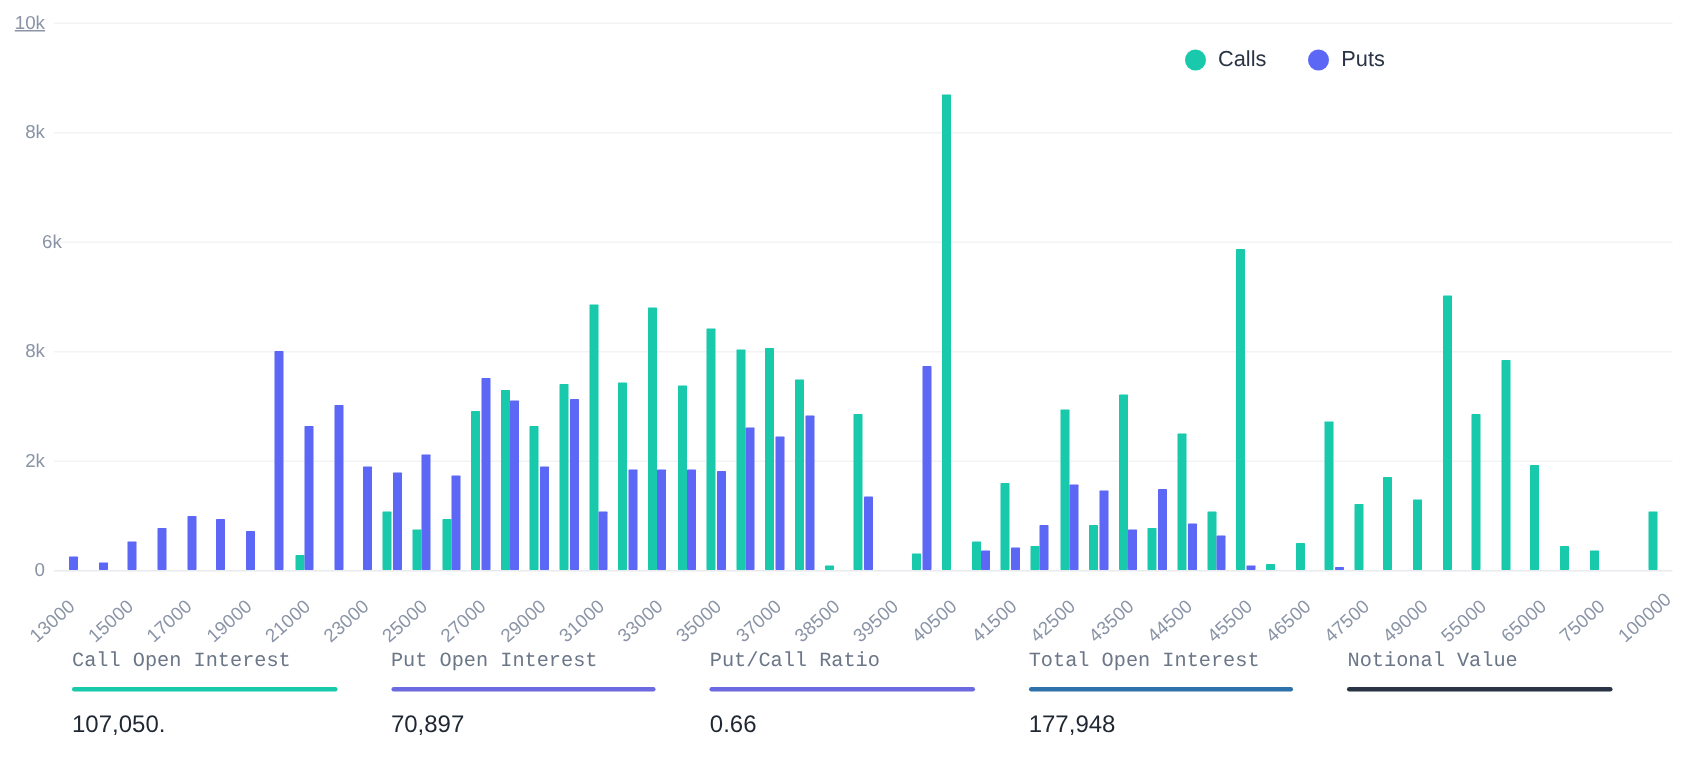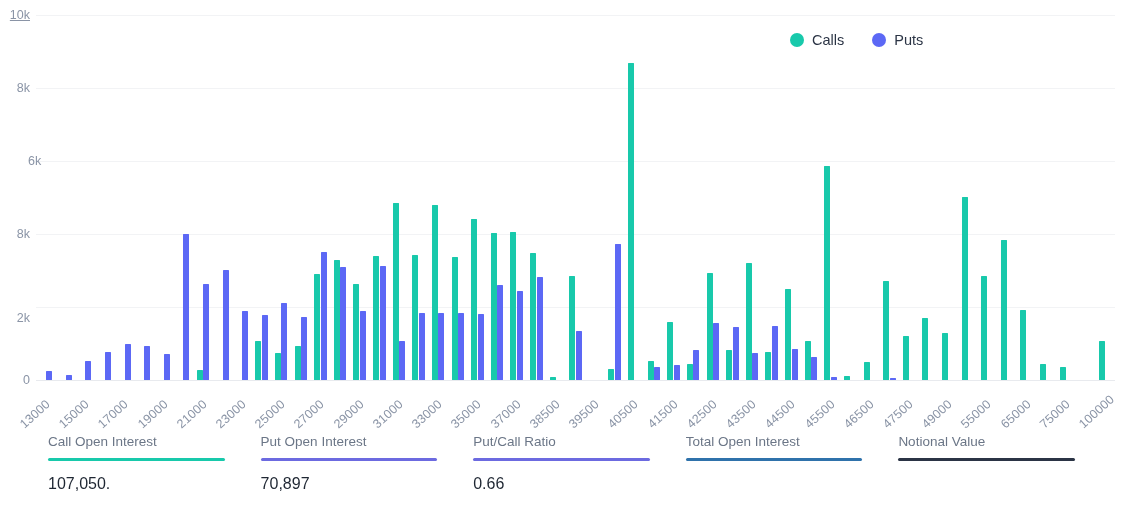--- a/index.html
+++ b/index.html
@@ -56,21 +56,21 @@
   
   #stats {
     position: absolute; left: 0; top: 434px;
     width: 1121px; height: 71px;
     display: flex;
     padding-left: 48px; padding-right: 10px;
   }
   .stat { flex: 1 1 0; padding-right: 36px; }
   .stat-label {
     font-size: 13.5px; color: #6b7687;
-    padding-bottom: 9px; display: block; white-space: nowrap;
+    padding-bottom: 9px; display: block; white-space: nowrap; font-family: Liberation Mono, monospace;
   }
   .stat-rule { height: 2.5px; width: 100%; border-radius: 2px; }
   .stat-value {
     display: block; margin-top: 14px;
     font-size: 16px; color: #1f2733; white-space: nowrap;
   }
 </style>
 </head>
 <body>
 
@@ -80,21 +80,21 @@
     <div id="gridlines">
         <div class="gridline zero" style="top: 380px;"></div>
         <div class="gridline" style="top: 307px;"></div>
         <div class="gridline" style="top: 234px;"></div>
         <div class="gridline" style="top: 161px;"></div>
         <div class="gridline" style="top: 88px;"></div>
         <div class="gridline" style="top: 15px;"></div>
       </div>
     <div id="yaxis">
         <div class="ytick" style="top: 374px;">0</div>
-        <div class="ytick" style="top: 312px;">2k</div>
+        <div class="ytick" style="top: 301px;">2k</div>
         <div class="ytick" style="top: 228px;">8k</div>
         <div class="ytick" style="top: 155px; padding-left: 28px;">6k</div>
         <div class="ytick" style="top: 82px;">8k</div>
         <div class="ytick" style="top: 9px; text-decoration: underline;">10k</div>
       </div>
     <div id="plot">
         <div class="bar put" style="left: 10.0591px; height: 9.49px; width: 6px;"></div>
         <div class="bar put" style="left: 29.6773px; height: 4.745px; width: 6px;"></div>
         <div class="bar put" style="left: 49.2955px; height: 18.98px; width: 6px;"></div>
         <div class="bar put" style="left: 68.9136px; height: 27.74px; width: 6px;"></div>
@@ -232,20 +232,21 @@
         <span class="stat-value">70,897</span>
       </div>
       <div class="stat">
         <span class="stat-label">Put/Call Ratio</span>
         <div class="stat-rule" style="background: rgb(108, 106, 224);"></div>
         <span class="stat-value">0.66</span>
       </div>
       <div class="stat">
         <span class="stat-label">Total Open Interest</span>
         <div class="stat-rule" style="background: rgb(47, 114, 171);"></div>
+        <span class="stat-value">177,948</span>
       </div>
       <div class="stat">
         <span class="stat-label">Notional Value</span>
         <div class="stat-rule" style="background: rgb(43, 52, 69);"></div>
       </div>
     </div>
 
 </div>
 
 </body></html>

